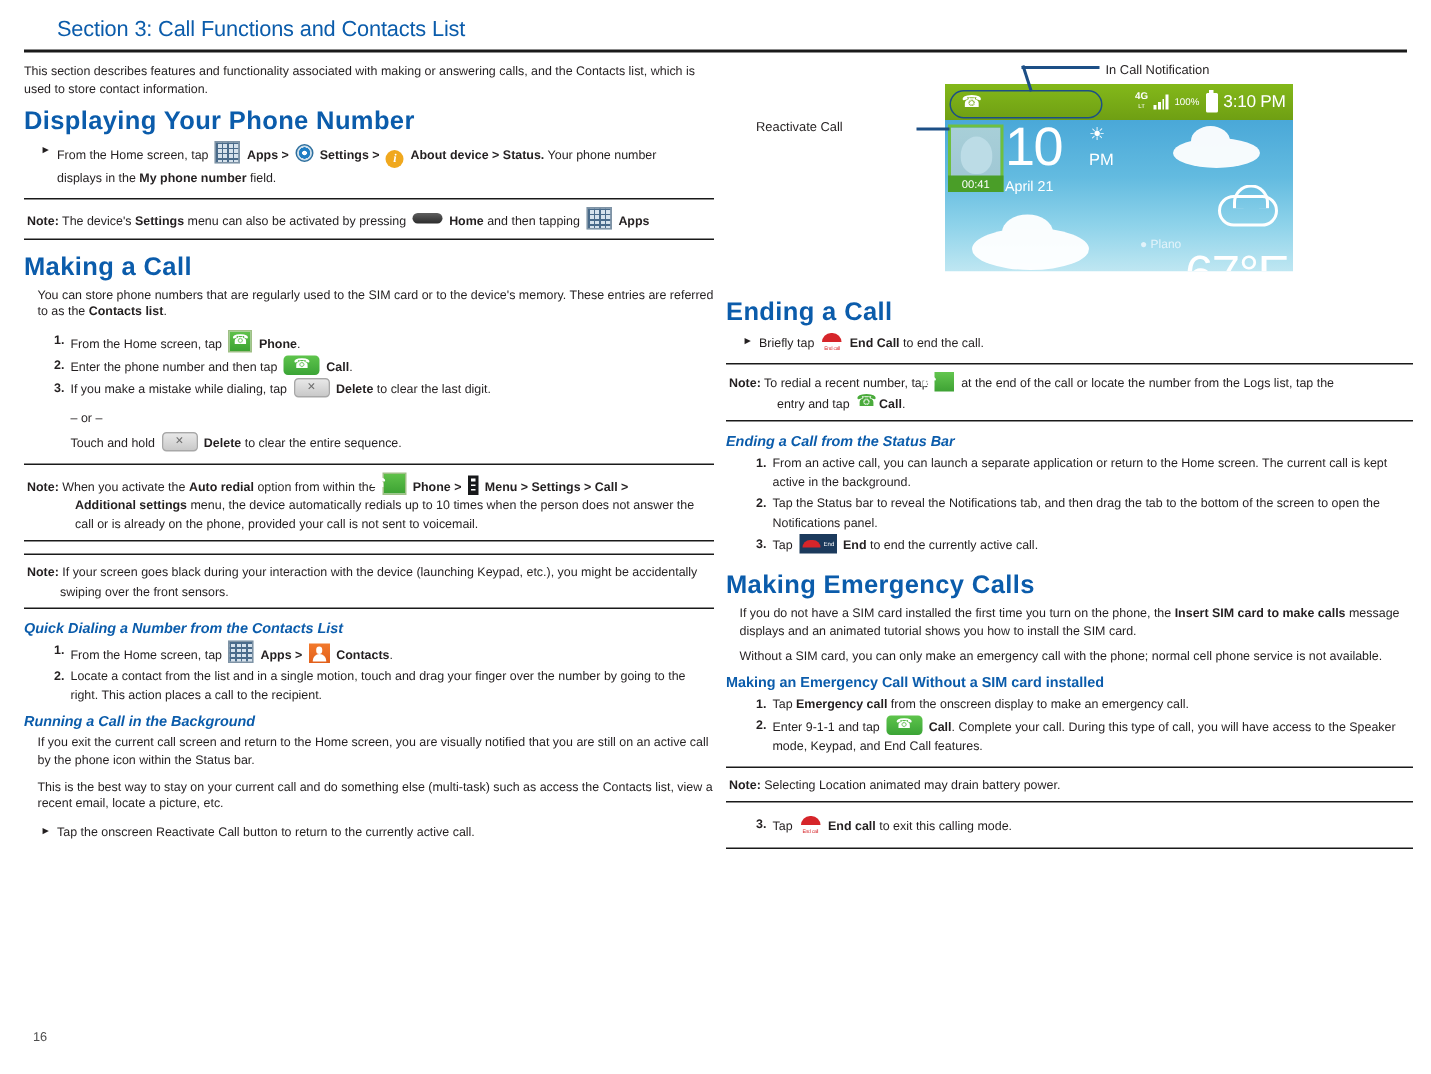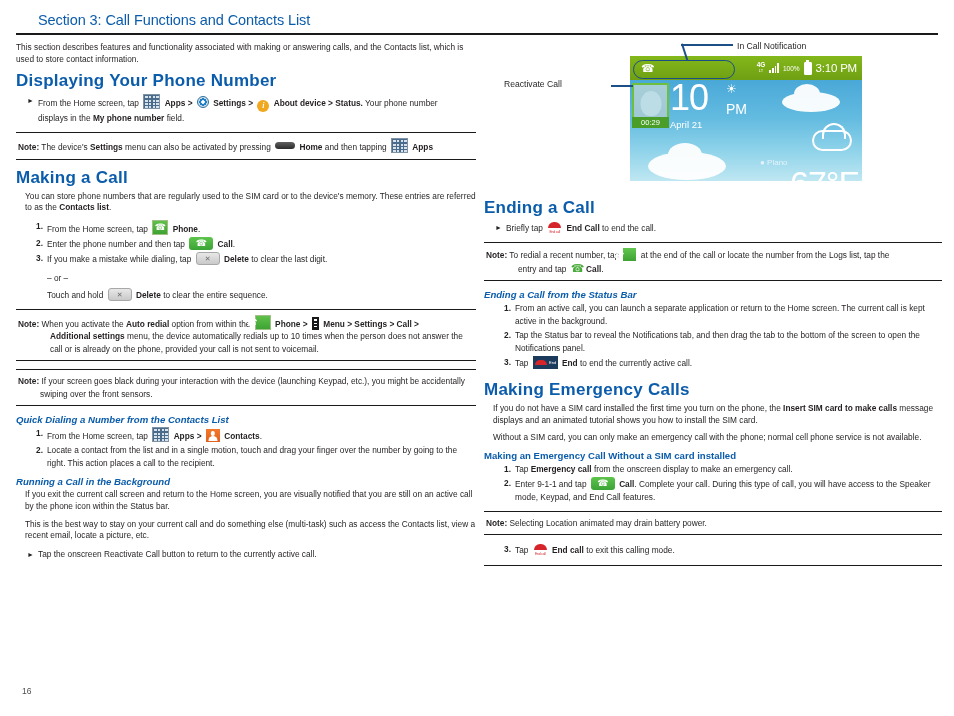--- a/index.html
+++ b/index.html
@@ -439,21 +439,21 @@
     left: 40px; top: 0;
     font-size: 36px;
     line-height: 36px;
     font-weight: 300;
     color: #ffffff;
     letter-spacing: -1px;
   }
   .clk-pm {
     position: absolute;
     left: 96px; top: 21px;
-    font-size: 14px;
+    font-size: 11px;
     color: #ffffff;
   }
   .clk-sun {
     position: absolute;
     left: 96px; top: 3px;
     font-size: 12px;
     color: #ffffff;
     line-height: 12px;
   }
   .clk-date {
@@ -686,21 +686,21 @@
       <div class="cloud-outline"></div>
 
       <div class="clockwid"></div>
       <div class="clk-time">10</div>
       <div class="clk-sun">☀</div>
       <div class="clk-pm">PM</div>
       <div class="clk-date">April 21</div>
 
       <div class="thumb">
         <span class="head"></span>
-        <span class="timer">00:29</span>
+        <span class="timer">00:41</span>
       </div>
 
       <div class="weather-loc">● <span>Plano</span></div>
       <div class="weather-temp">67°F</div>
     </div>
   </div>
 
   <div class="hl-ring" style="left:633px; top:60px; width:100px; height:17px;"></div>
   <div class="callout-line" style="left:681px; top:44px; width:52px; height:1.5px;"></div>
   <div class="callout-line" style="left:681px; top:44px; width:1.5px; height:18px; transform:rotate(-18deg); transform-origin: top left;"></div>

